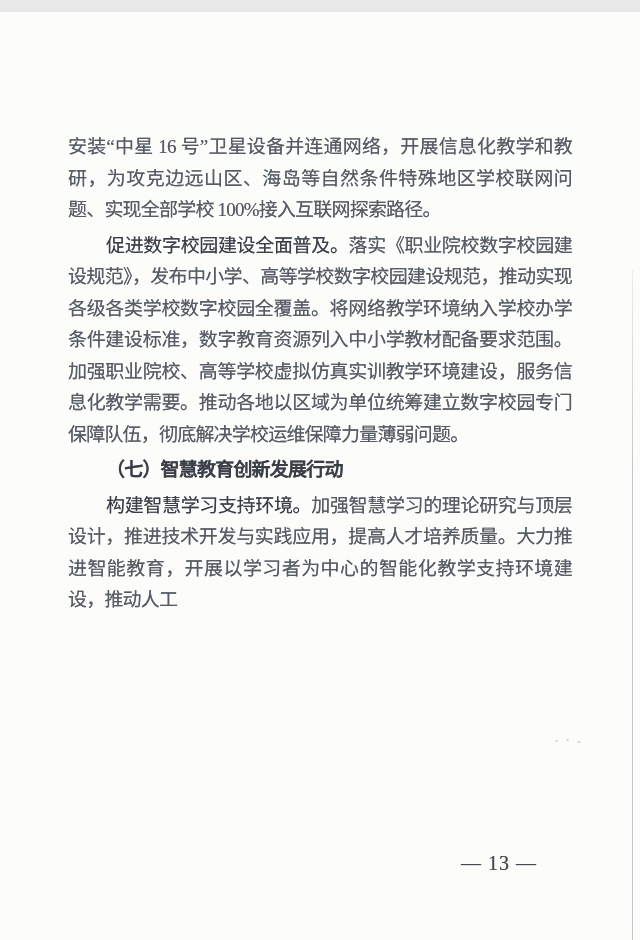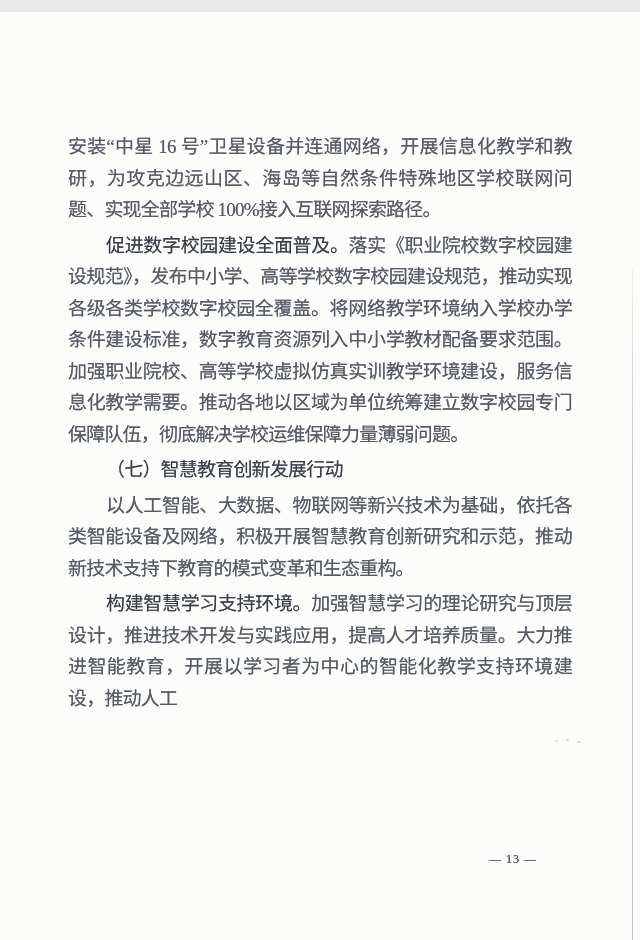--- a/index.html
+++ b/index.html
@@ -38,32 +38,32 @@
     text-indent: 2em;
   }
   .doc-body p.continuation {
     text-indent: 0;
   }
   .doc-body b {
     font-weight: normal;
     color: var(--ink-bold, #3a3e47);
   }
   .doc-body p.heading {
-    font-weight: normal;
+    font-weight: bold;
     color: var(--ink-bold, #3a3e47);
   }
   .page-number {
     position: absolute;
     top: 840px;
     left: 68px;
     width: 504px;
     text-align: right;
     padding-right: 35px;
     box-sizing: border-box;
-    font-size: 12px;
+    font-size: 20px;
     letter-spacing: 1px;
     color: #42464e;
     text-shadow: 0 0 0.5px rgba(70, 74, 84, 0.7);
   }
   
   .scan-edge-right {
     position: absolute;
     left: 632px;
     top: 258px;
     width: 1px;
@@ -96,21 +96,20 @@
   .speckle.s3 { left: 577px; top: 729px; width: 4px; height: 2px; }
 </style>
 </head>
 <body>
 
 <div class="page" style="--paper: #fcfcfb; --ink: #565b64; --ink-bold: #3a3e47;">
   <main class="doc-body">
       <p class="continuation">安装“中星 16 号”卫星设备并连通网络，开展信息化教学和教研，为攻克边远山区、海岛等自然条件特殊地区学校联网问题、实现全部学校 100%接入互联网探索路径。</p>
       <p class="body"><b>促进数字校园建设全面普及。</b>落实《职业院校数字校园建设规范》，发布中小学、高等学校数字校园建设规范，推动实现各级各类学校数字校园全覆盖。将网络教学环境纳入学校办学条件建设标准，数字教育资源列入中小学教材配备要求范围。加强职业院校、高等学校虚拟仿真实训教学环境建设，服务信息化教学需要。推动各地以区域为单位统筹建立数字校园专门保障队伍，彻底解决学校运维保障力量薄弱问题。</p>
       <p class="heading">（七）智慧教育创新发展行动</p>
-      <p class="body">以人工智能、大数据、物联网等新兴技术为基础，依托各类智能设备及网络，积极开展智慧教育创新研究和示范，推动新技术支持下教育的模式变革和生态重构。</p>
       <p class="body"><b>构建智慧学习支持环境。</b>加强智慧学习的理论研究与顶层设计，推进技术开发与实践应用，提高人才培养质量。大力推进智能教育，开展以学习者为中心的智能化教学支持环境建设，推动人工</p>
     </main>
 
   <div class="page-number">— 13 —</div>
 
   <div class="scan-edge-right"></div>
   <div class="scan-edge-bottom"></div>
   <div class="speckle s1"></div>
   <div class="speckle s2"></div>
   <div class="speckle s3"></div>

